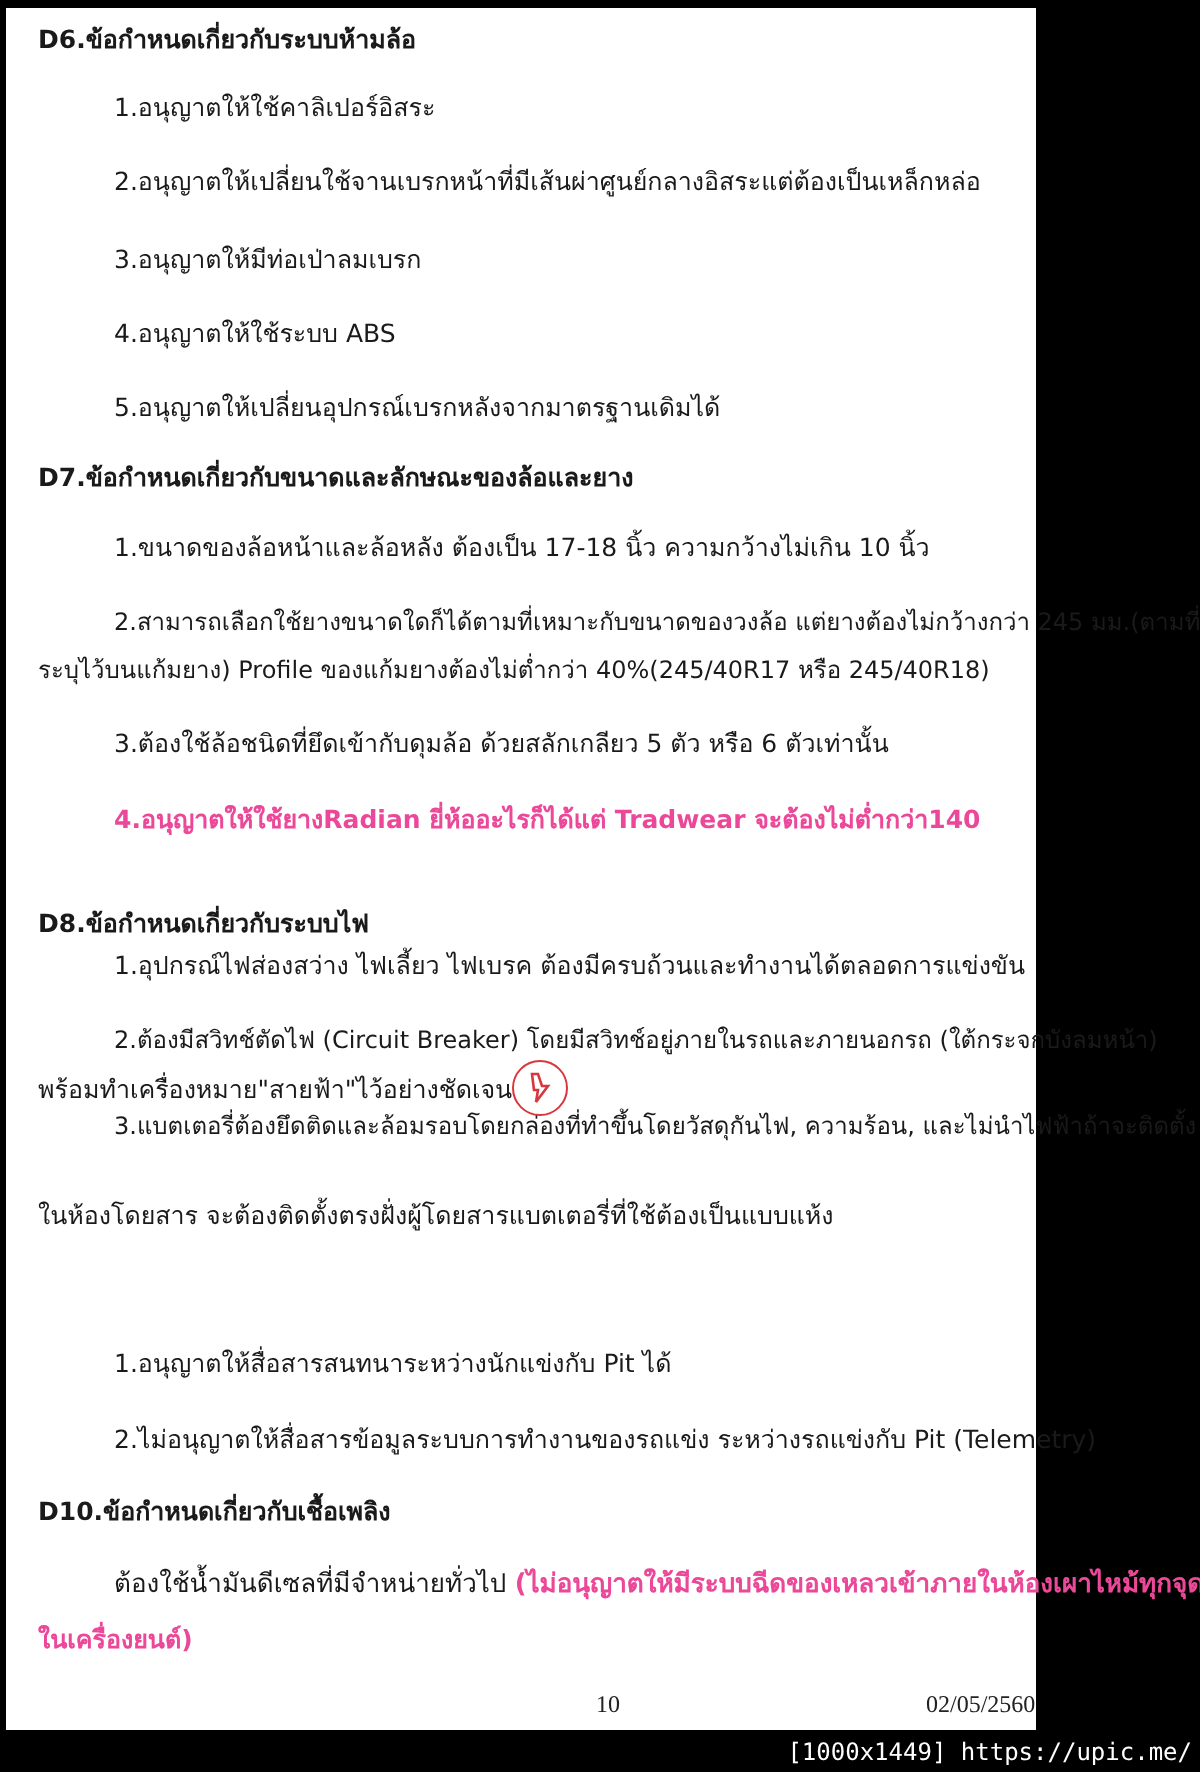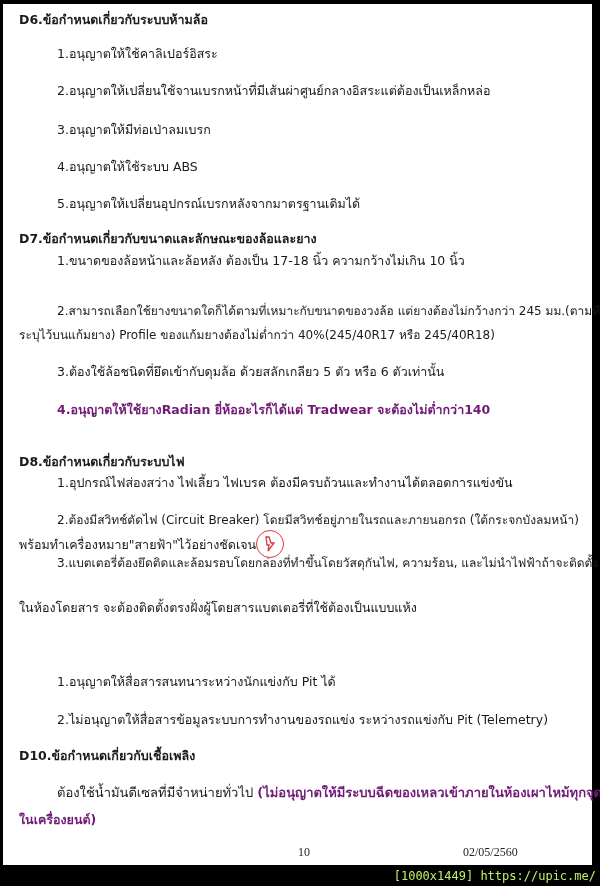--- a/index.html
+++ b/index.html
@@ -1,57 +1,57 @@
 <!DOCTYPE html>
 <html><head>
 <meta charset="utf-8">
 <style>
   html, body { margin: 0; padding: 0; }
   body {
     width: 600px; height: 886px; background: #000; position: relative; overflow: hidden;
     font-family: "DejaVu Sans", "Liberation Sans", sans-serif;
   }
   .page {
-    position: absolute; left: 3px; top: 4px; width: 589px; height: 861px;
+    position: absolute; left: 3px; top: 4px; width: 515px; height: 861px;
     background: #fff;
   }
   .line {
     position: absolute; white-space: nowrap; color: #1a1a1a;
     font-size: 12.5px; line-height: 16px;
   }
   .heading { left: 16px; font-weight: bold; font-size: 12.5px; }
   .item { left: 54px; }
   .cont { left: 16px; }
-  .red { color: #701a75; font-weight: bold; }
+  .red { color: #ec4899; font-weight: bold; }
   .serif { font-family: "Liberation Serif", serif; }
   .footer { position: absolute; font-family: "Liberation Serif", serif; font-size: 12px; color: #222; }
   .stamp {
     position: absolute; left: 253px; top: 526px; width: 28px; height: 28px;
     border: 1.5px solid #d8383d; border-radius: 50%; box-sizing: border-box;
   }
   .stamp svg { position: absolute; left: 6px; top: 5px; }
   .watermark {
-    position: absolute; right: 4px; bottom: 3px; color: #bef264;
+    position: absolute; right: 4px; bottom: 3px; color: #ffffff;
     font-family: "DejaVu Sans Mono", monospace; font-size: 12px; text-align: center;
   }
 </style>
 </head>
 <body>
 
 <div class="page">
 
   <div class="line heading" style="top:8px">D6.ข้อกำหนดเกี่ยวกับระบบห้ามล้อ</div>
   <div class="line item" style="top:42px">1.อนุญาตให้ใช้คาลิเปอร์อิสระ</div>
   <div class="line item" style="top:79px">2.อนุญาตให้เปลี่ยนใช้จานเบรกหน้าที่มีเส้นผ่าศูนย์กลางอิสระแต่ต้องเป็นเหล็กหล่อ</div>
   <div class="line item" style="top:118px">3.อนุญาตให้มีท่อเป่าลมเบรก</div>
   <div class="line item serif" style="top:155px; font-family:'DejaVu Sans',sans-serif">4.อนุญาตให้ใช้ระบบ ABS</div>
   <div class="line item" style="top:192px">5.อนุญาตให้เปลี่ยนอุปกรณ์เบรกหลังจากมาตรฐานเดิมได้</div>
 
   <div class="line heading" style="top:227px">D7.ข้อกำหนดเกี่ยวกับขนาดและลักษณะของล้อและยาง</div>
-  <div class="line item" style="top:249px">1.ขนาดของล้อหน้าและล้อหลัง ต้องเป็น 17-18 นิ้ว ความกว้างไม่เกิน 10 นิ้ว</div>
+  <div class="line item" style="top:262px">1.ขนาดของล้อหน้าและล้อหลัง ต้องเป็น 17-18 นิ้ว ความกว้างไม่เกิน 10 นิ้ว</div>
   <div class="line item" style="top:299px; font-size:12px">2.สามารถเลือกใช้ยางขนาดใดก็ได้ตามที่เหมาะกับขนาดของวงล้อ แต่ยางต้องไม่กว้างกว่า 245 มม.(ตามที่</div>
   <div class="line cont" style="top:323px; font-size:12px">ระบุไว้บนแก้มยาง) Profile ของแก้มยางต้องไม่ต่ำกว่า 40%(245/40R17 หรือ 245/40R18)</div>
   <div class="line item" style="top:360px">3.ต้องใช้ล้อชนิดที่ยึดเข้ากับดุมล้อ ด้วยสลักเกลียว 5 ตัว หรือ 6 ตัวเท่านั้น</div>
   <div class="line item red" style="top:398px">4.อนุญาตให้ใช้ยางRadian ยี่ห้ออะไรก็ได้แต่ Tradwear จะต้องไม่ต่ำกว่า140</div>
 
   <div class="line heading" style="top:450px">D8.ข้อกำหนดเกี่ยวกับระบบไฟ</div>
   <div class="line item" style="top:471px">1.อุปกรณ์ไฟส่องสว่าง ไฟเลี้ยว ไฟเบรค ต้องมีครบถ้วนและทำงานได้ตลอดการแข่งขัน</div>
   <div class="line item" style="top:508px; font-size:12px">2.ต้องมีสวิทช์ตัดไฟ (Circuit Breaker) โดยมีสวิทช์อยู่ภายในรถและภายนอกรถ (ใต้กระจกบังลมหน้า)</div>
   <div class="line cont" style="top:533px">พร้อมทำเครื่องหมาย"สายฟ้า"ไว้อย่างชัดเจน</div>
   <div class="stamp">

